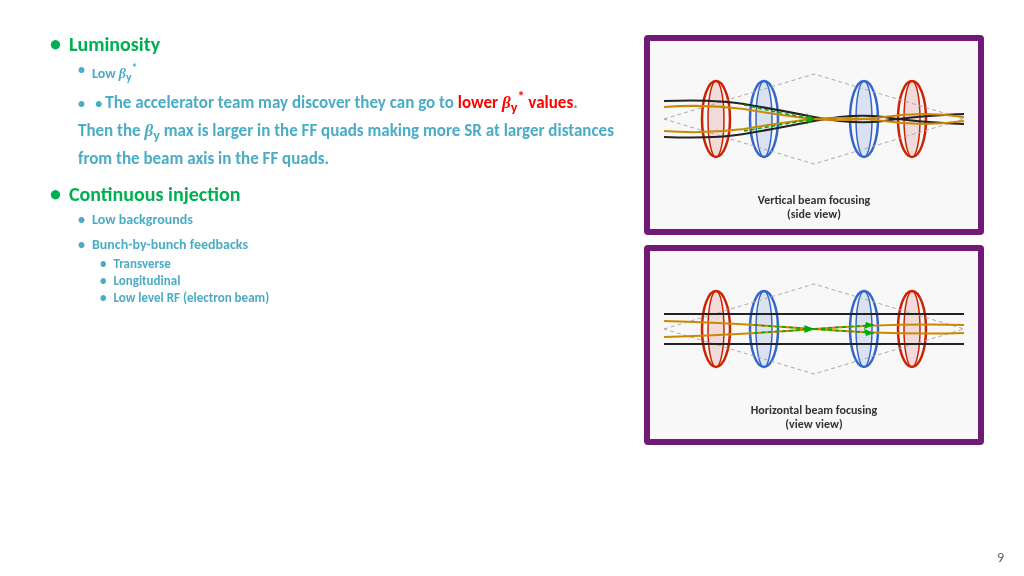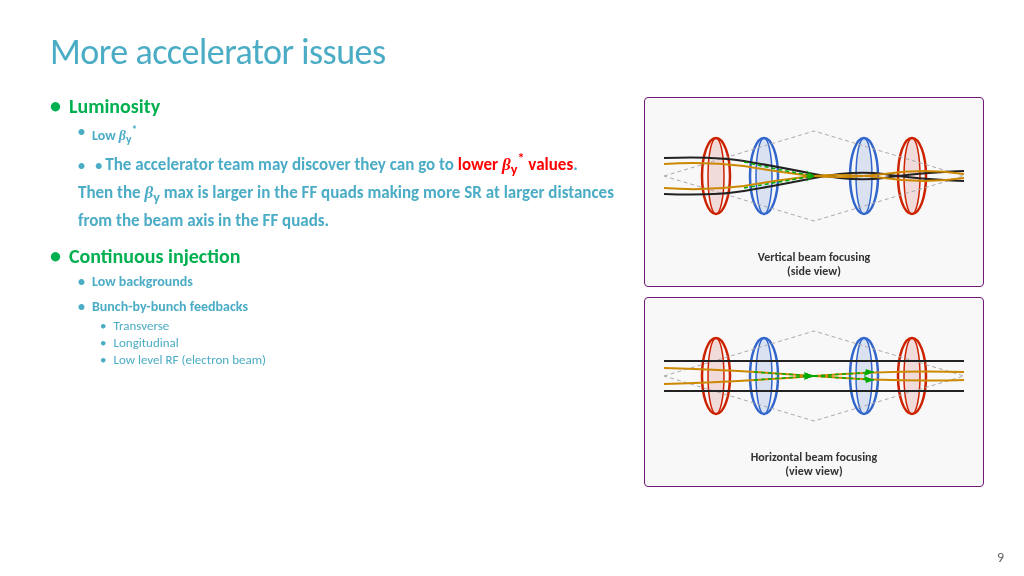--- a/index.html
+++ b/index.html
@@ -94,21 +94,21 @@
     .sub-sub-bullets {
       padding-left: 22px;
     }
 
     .sub-sub-bullet {
       display: flex;
       align-items: baseline;
       font-size: 13px;
       color: #4bacc6;
       margin-bottom: 2px;
-      font-weight: 400;
+      font-weight: 700;
     }
 
     .sub-sub-bullet::before {
       content: '•';
       margin-right: 7px;
       font-size: 13px;
       flex-shrink: 0;
     }
 
     .note-text {
@@ -124,21 +124,21 @@
     }
 
     .beta {
       font-style: italic;
       font-family: 'Times New Roman', serif;
     }
 
     
     .diagram-container {
       background: #f8f8f8;
-      border: 1px solid #701a75;
+      border: 6px solid #701a75;
       border-radius: 4px;
       padding: 8px;
       display: flex;
       flex-direction: column;
       align-items: center;
     }
 
     .diagram-svg {
       width: 320px;
     }
@@ -157,21 +157,20 @@
       right: 20px;
       font-size: 14px;
       color: #666;
     }
   </style>
 </head>
 <body>
 
 <div class="slide">
 
-  <h1 class="title">More accelerator issues</h1>
 
   <div class="content-area">
 
     <div class="left-panel">
 
       <div class="main-bullet">
         <div class="main-bullet-label">
           <span>Luminosity</span>
         </div>
         <div class="sub-bullets">

